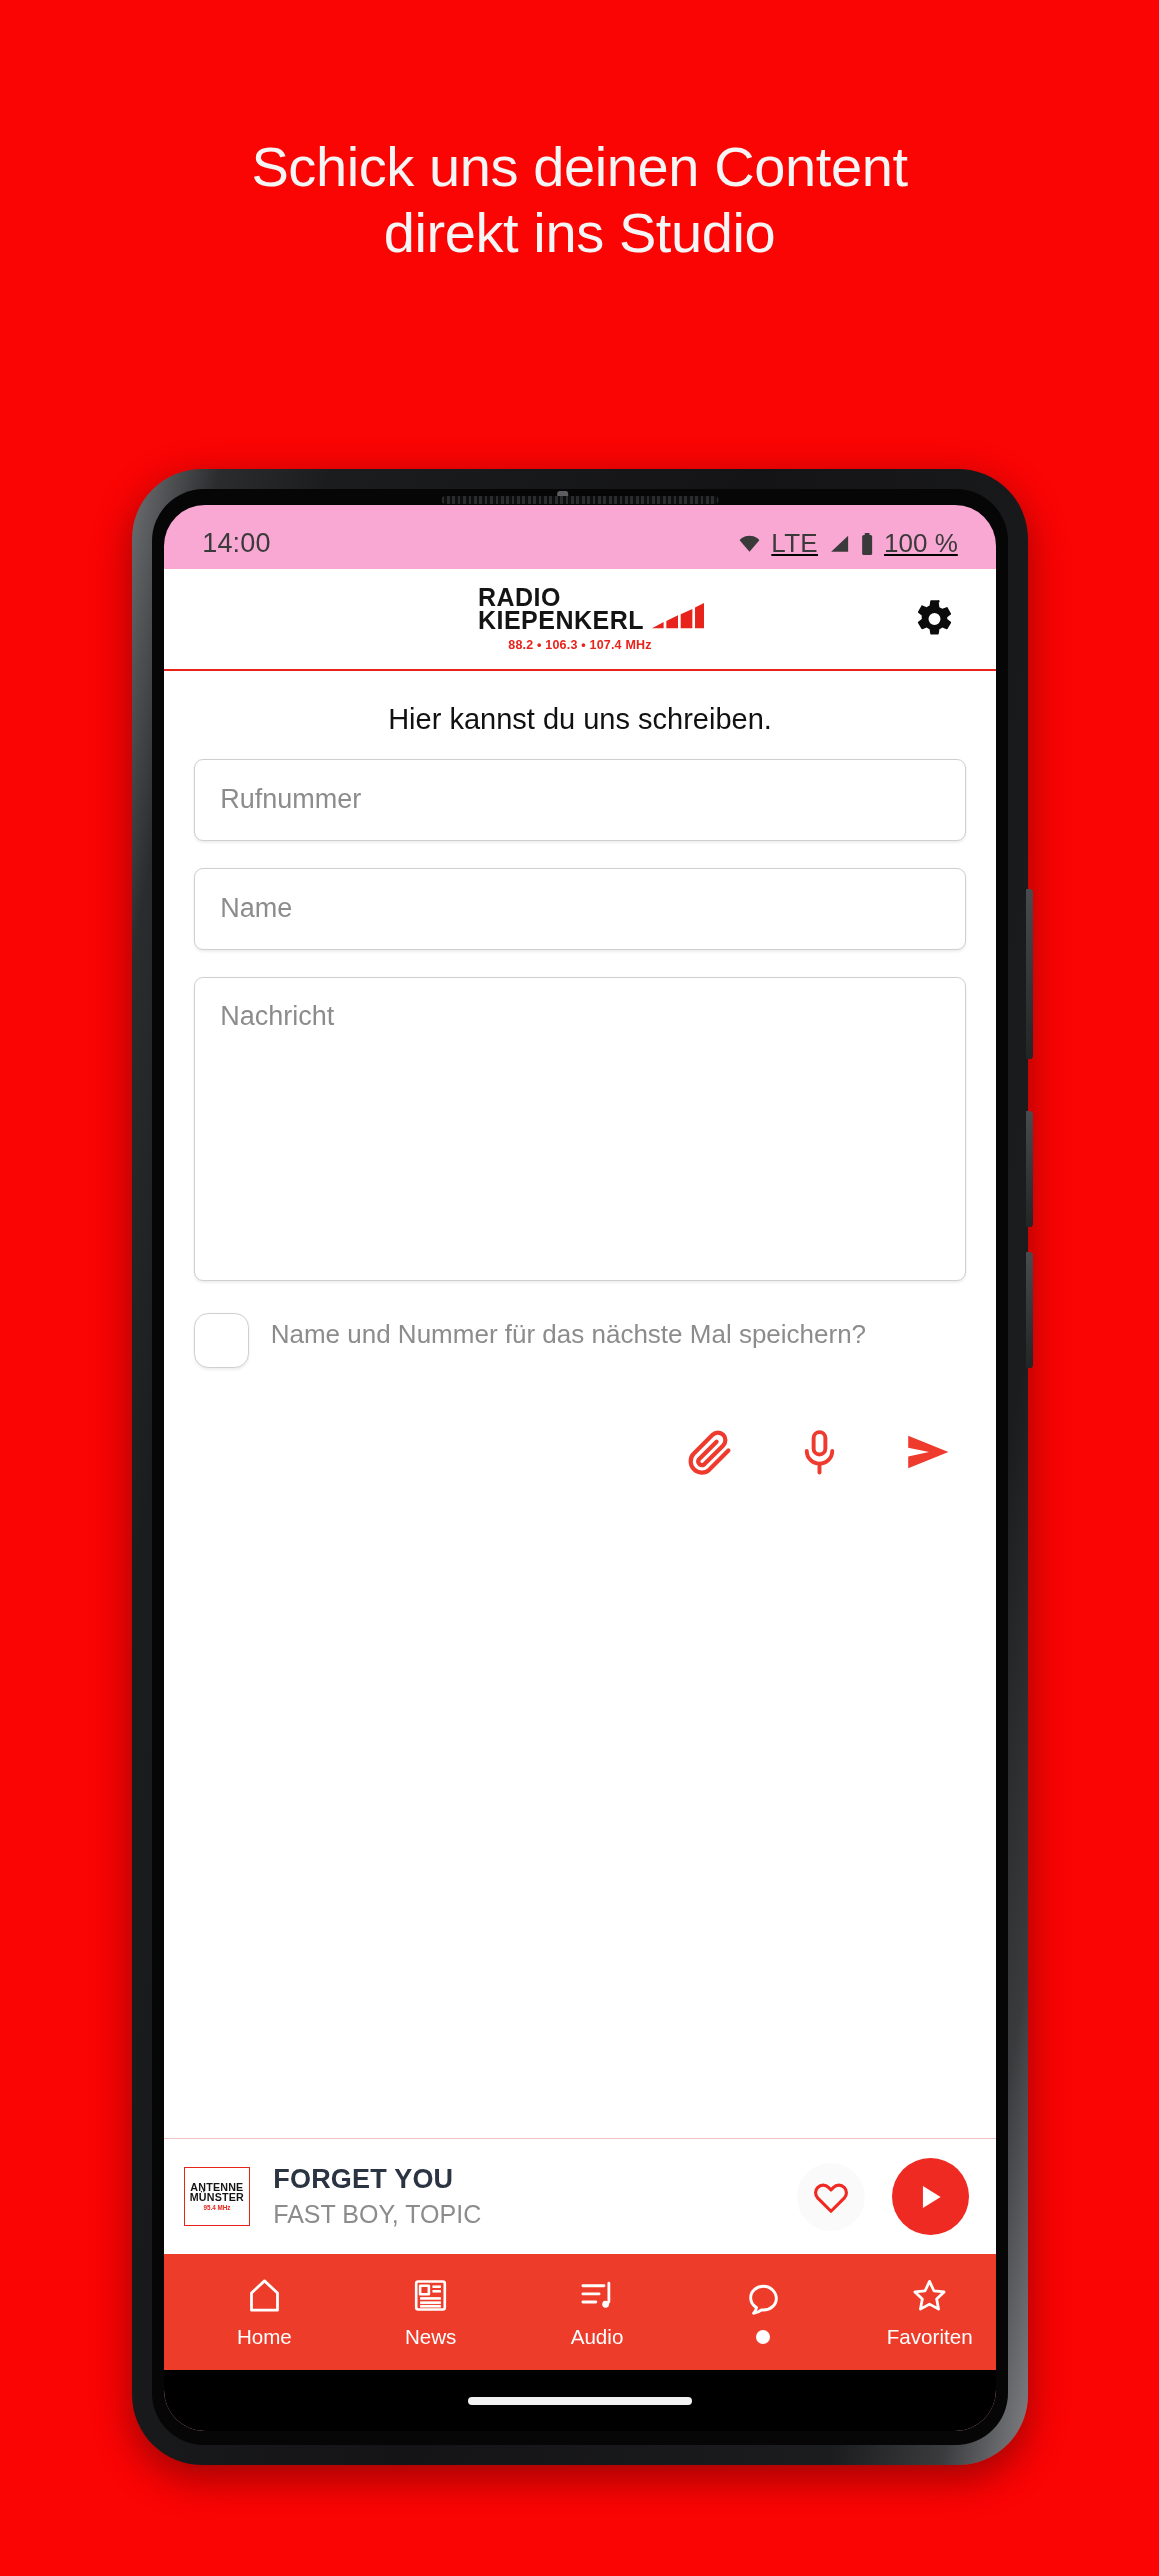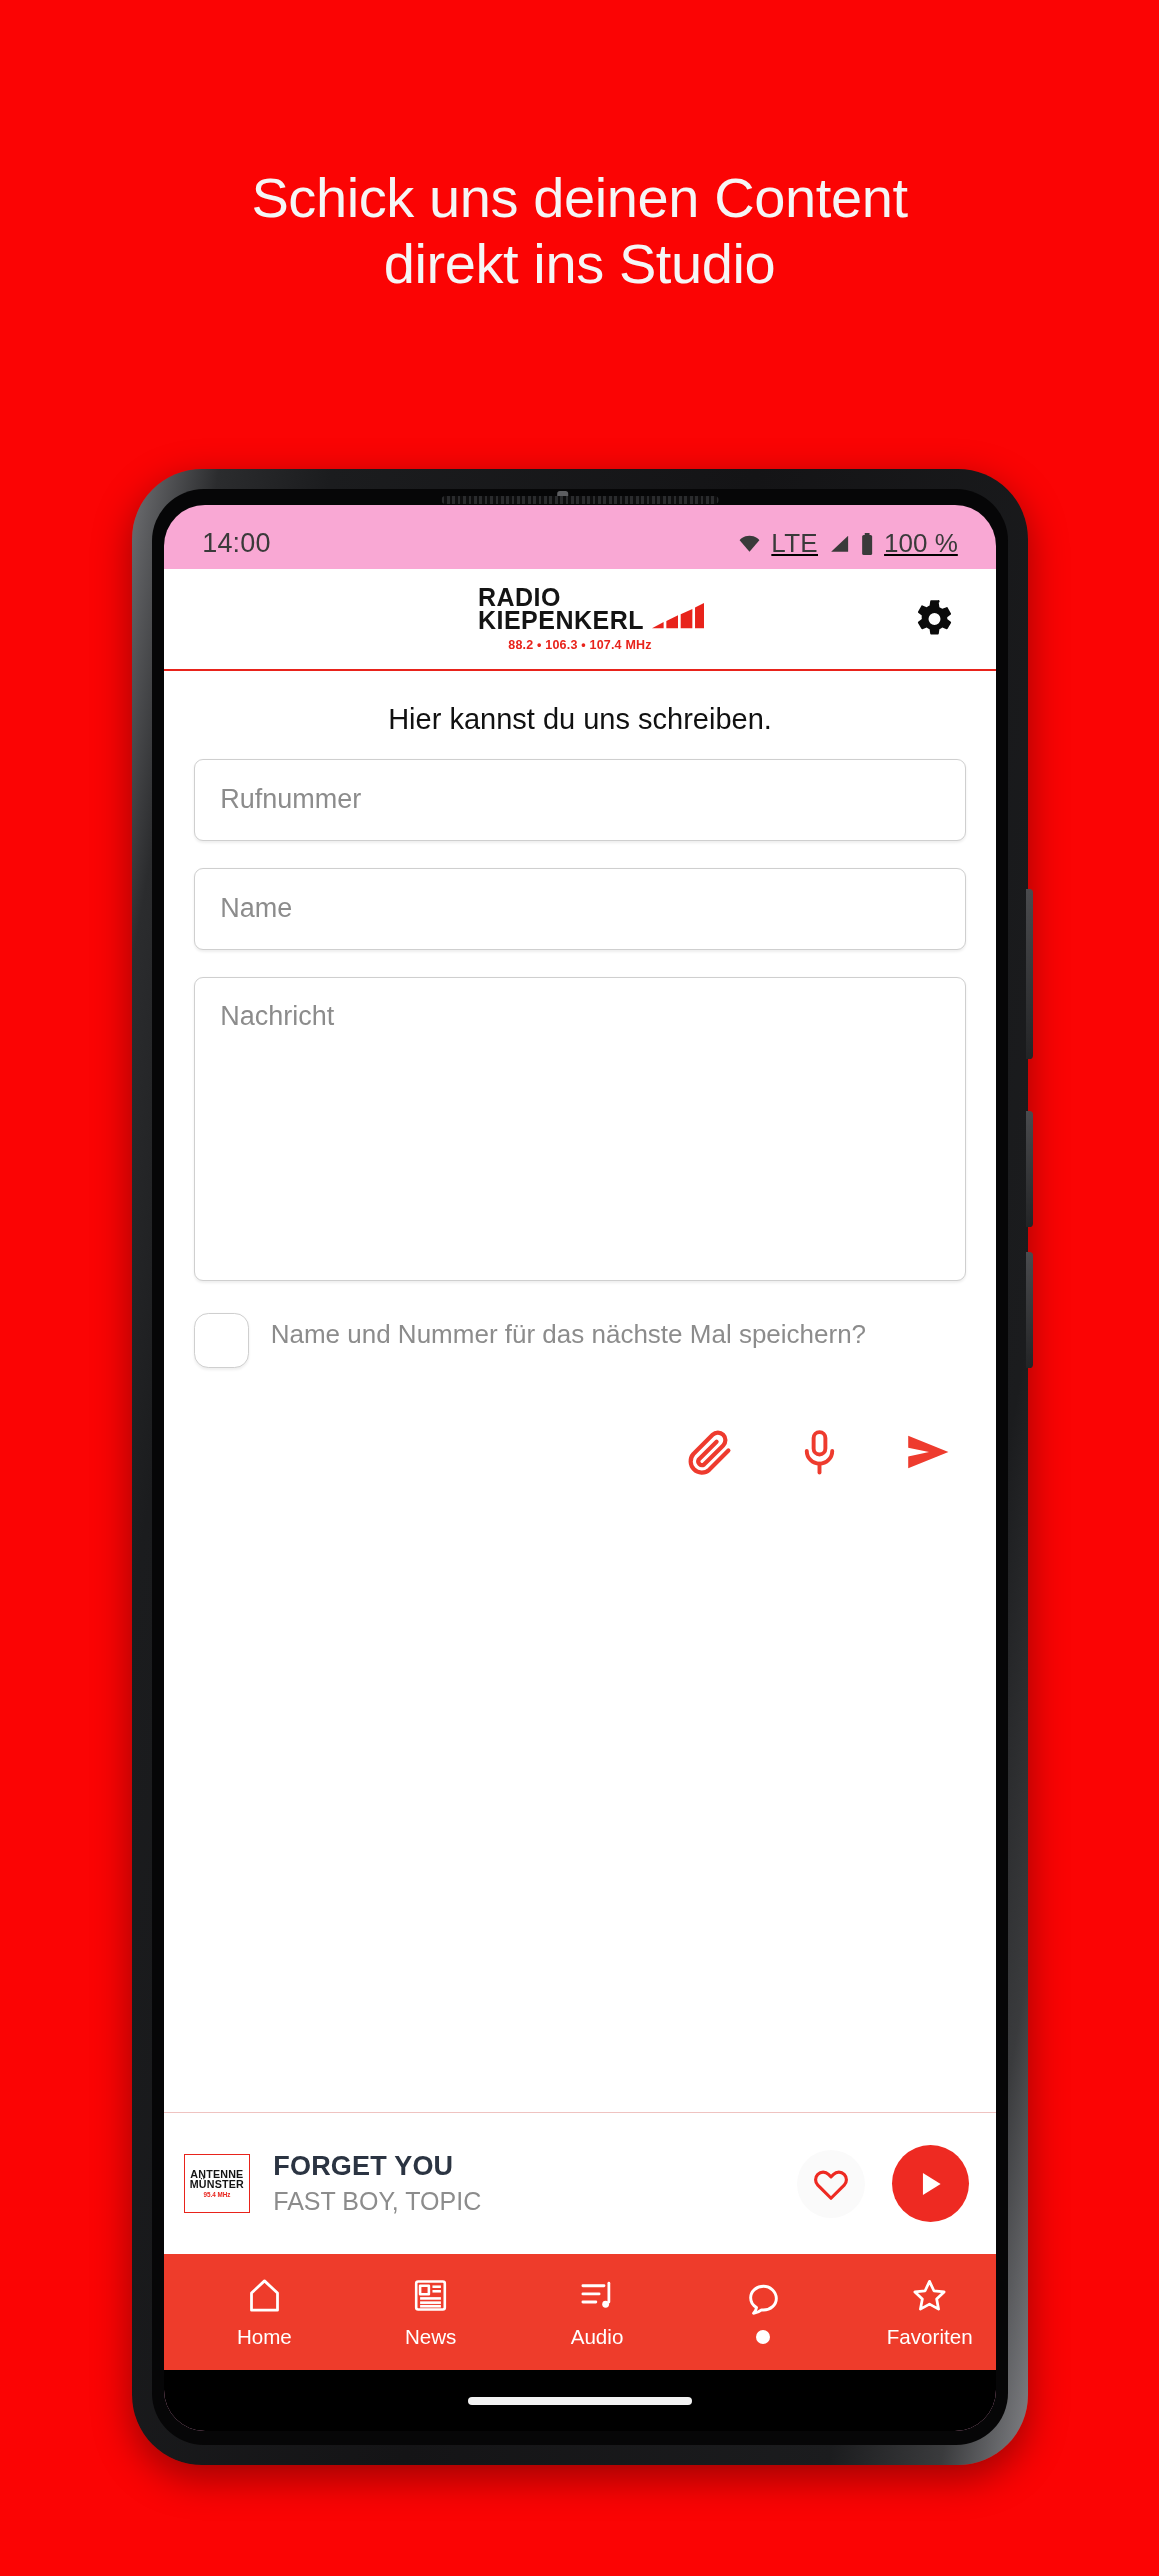--- a/index.html
+++ b/index.html
@@ -14,21 +14,20 @@
   .promo-headline {
     position: absolute;
     top: 134px; left: 0; right: 0;
     text-align: center;
     color: #F5F5F5;
     font-size: 56px;
     font-weight: 400;
     line-height: 1.17;
     letter-spacing: -0.4px;
     padding: 0 54px;
-    margin-top: 31px;
   }
 
   
   .phone {
     position: absolute;
     left: 132px; top: 469px;
     width: 896px; height: 1996px;
     border-radius: 70px;
     background: linear-gradient(100deg,#6f7073 0%,#2b2c2e 7%,#1b1c1e 16%,#141416 50%,#1b1c1e 84%,#3a3b3d 93%,#818286 100%);
     box-shadow: 0 12.5px 39px rgba(0,0,0,.38);
@@ -155,21 +154,21 @@
     display: flex; align-items: center; justify-content: flex-end;
     gap: 59px;
     margin-top: 59px;
     padding-right: 12.5px;
   }
   .act { width: 50px; height: 50px; display: flex; align-items: center; justify-content: center; cursor: pointer; }
 
   
   .player {
     flex: none;
-    height: 142px;
+    height: 116px;
     border-top: 1.8px solid #EFC3C1;
     display: flex; align-items: center;
     padding: 0 27px 0 19.7px;
     gap: 18px;
     background: #fff;
   }
   .art {
     flex: none; width: 66px; height: 59px;
     border: 1.8px solid #E8231B;
     background: #fff;

